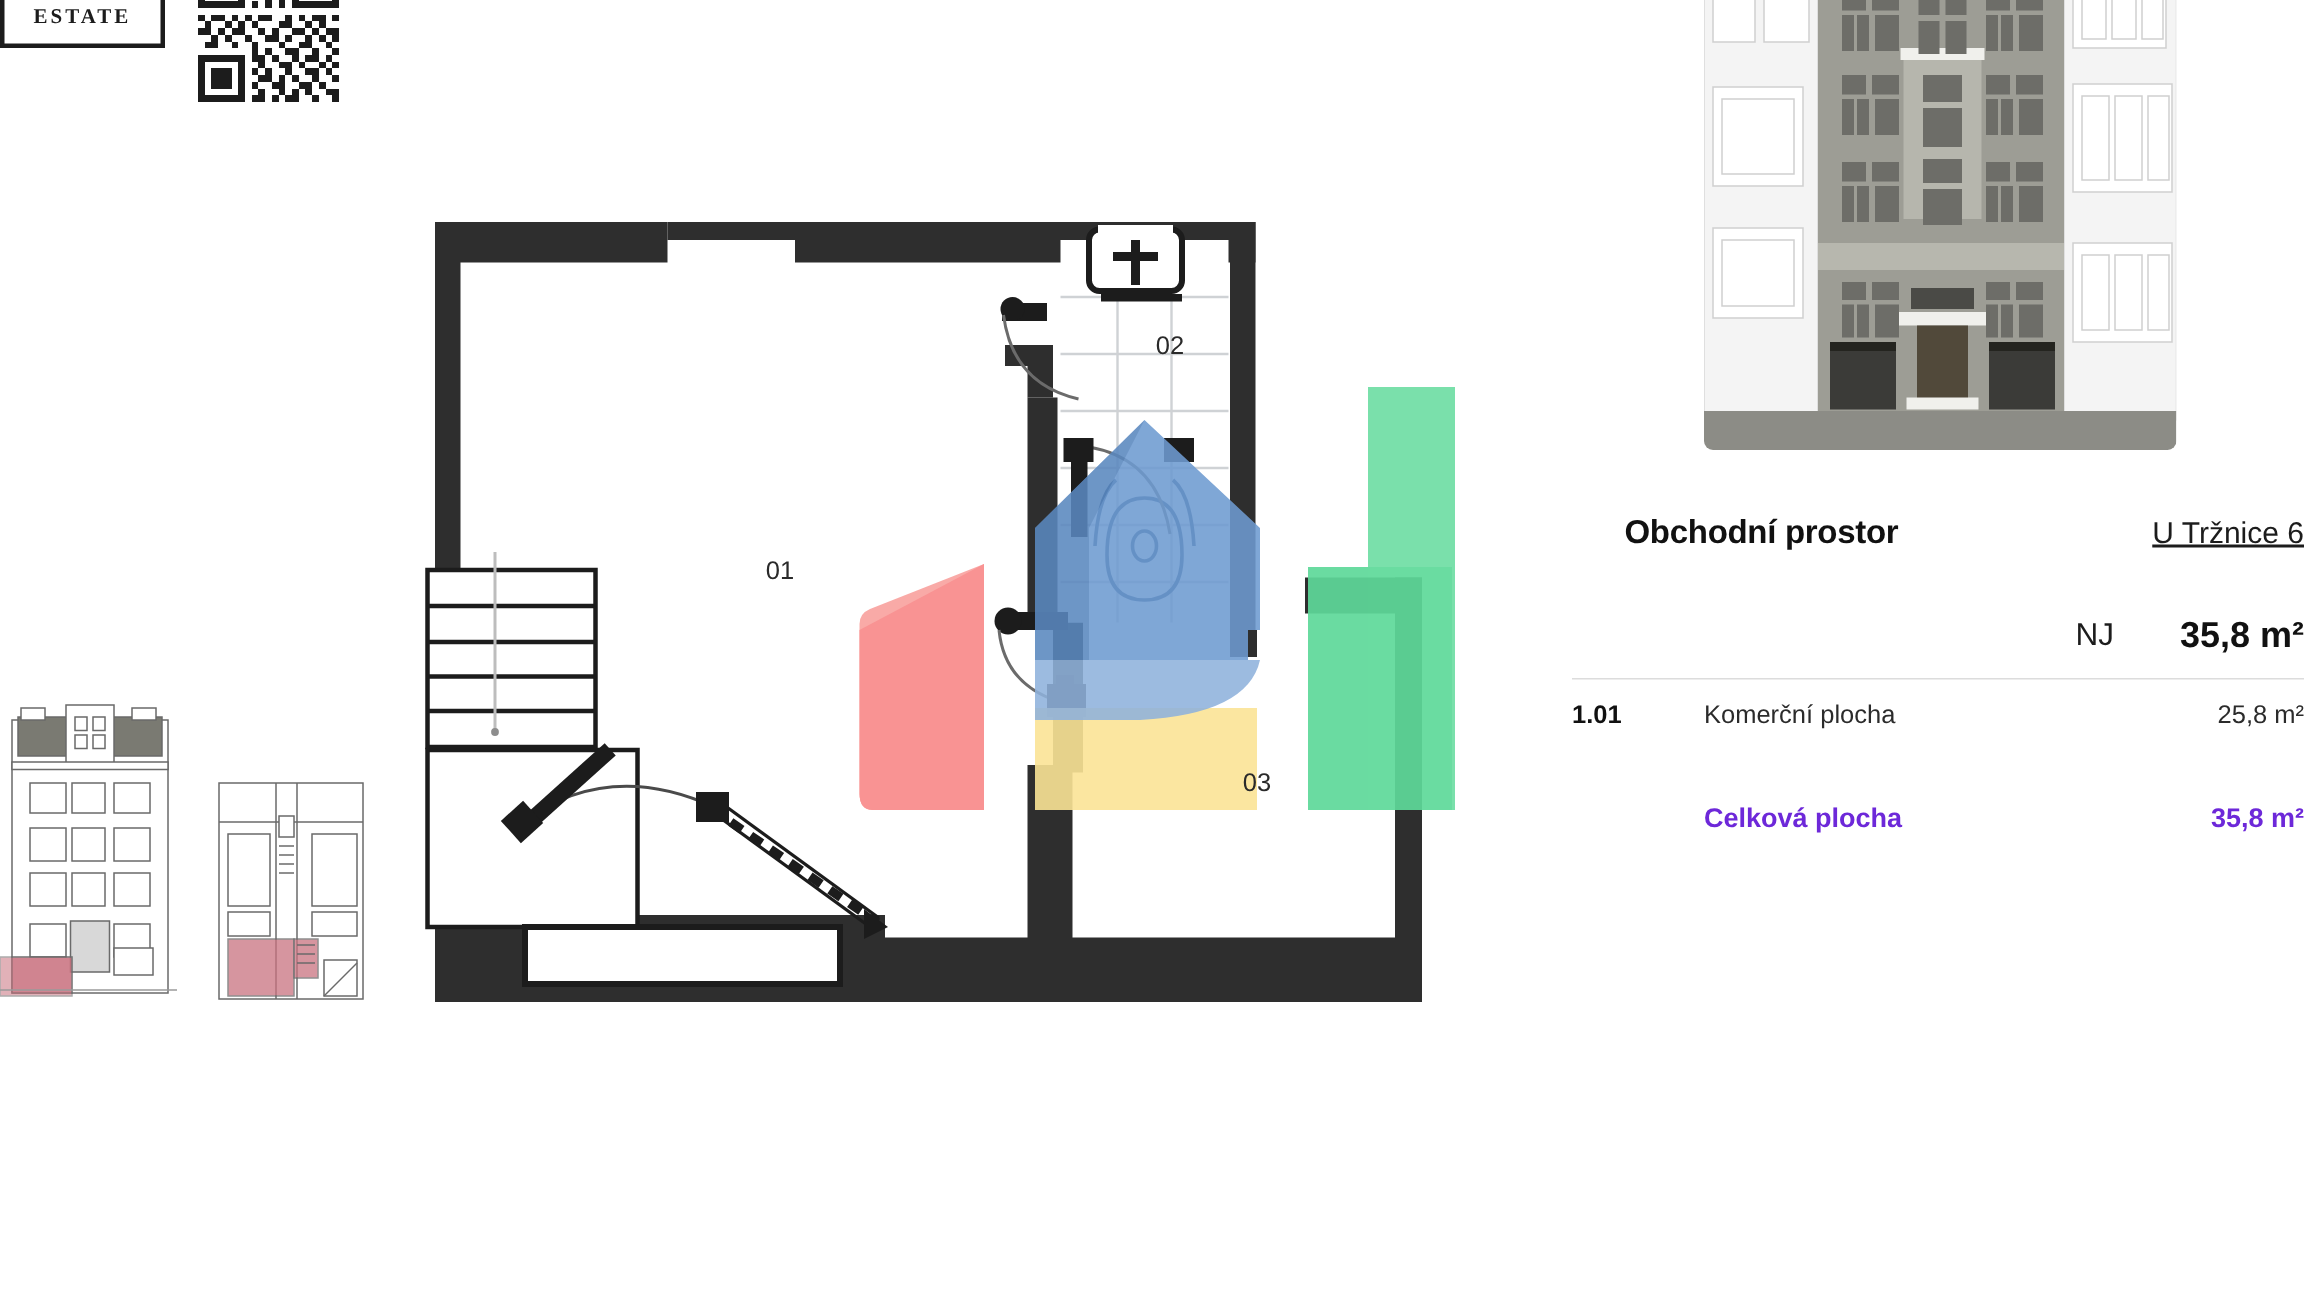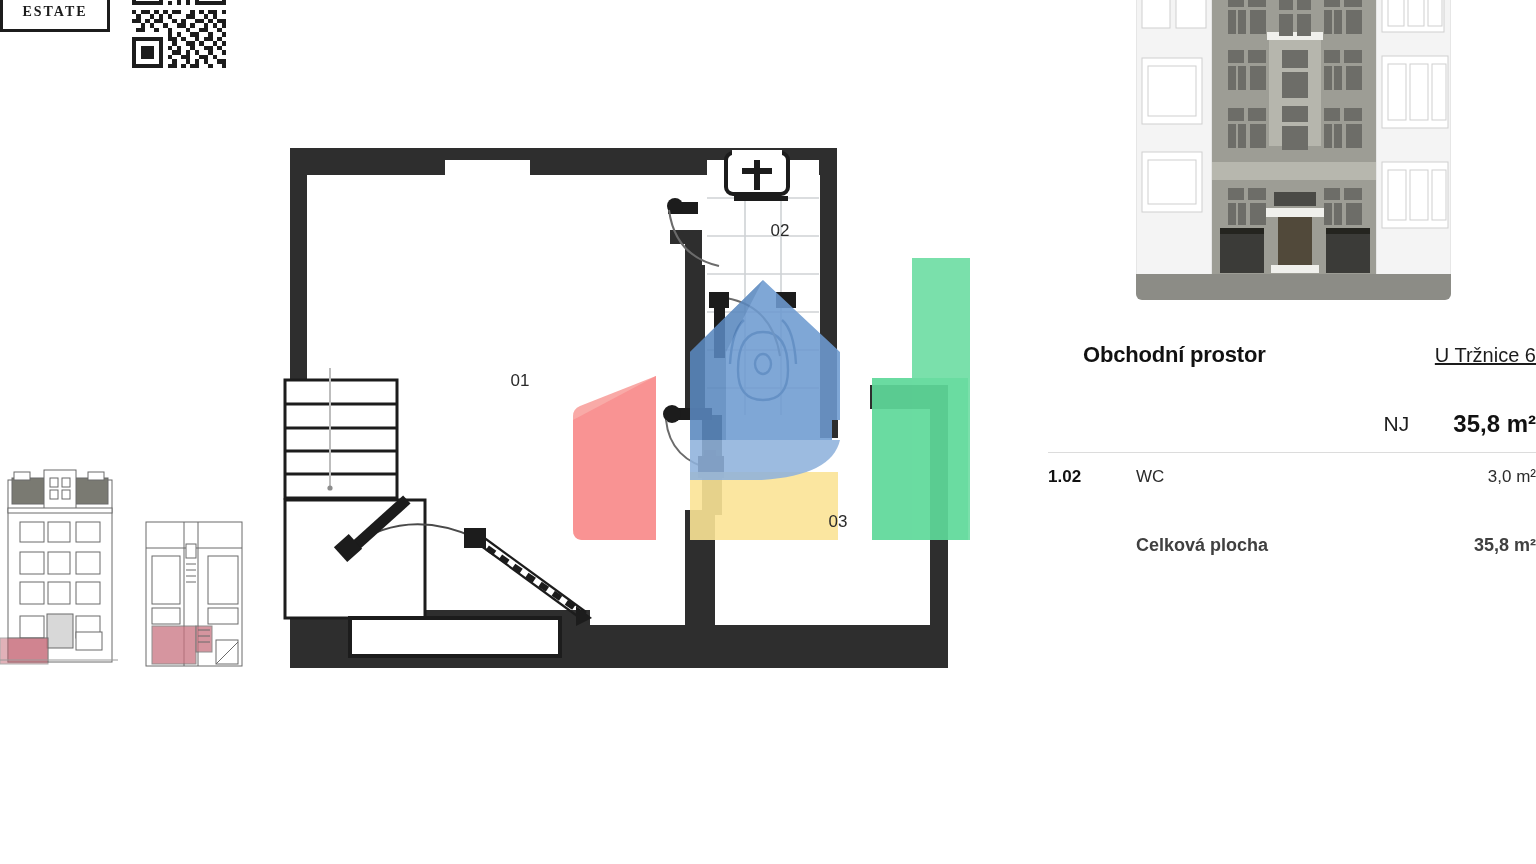--- a/index.html
+++ b/index.html
@@ -52,21 +52,21 @@
   #floor-summary .floor-area{font-size:24px;font-weight:700;color:#111;}
   table.room-table{width:100%;border-collapse:collapse;}
   table.room-table td{
     padding:14px 0 14px 0;border-top:1px solid #dcdcdc;
     font-size:17px;color:#2b2b2b;vertical-align:baseline;
   }
   table.room-table td.code{width:88px;font-weight:700;color:#111;}
   table.room-table td.name{}
   table.room-table td.area{text-align:right;}
   #total-row{display:flex;justify-content:space-between;margin-top:34px;padding-left:88px;}
-  #total-row .lbl,#total-row .val{font-size:18px;font-weight:700;color:#404040;}
+  #total-row .lbl,#total-row .val{font-size:18px;font-weight:700;color:#6d28d9;}
 </style>
 </head>
 <body>
 
 <div id="brand-block">
   <div id="logo-box">
     <span>REAL</span>
     <span>ESTATE</span>
   </div>
   <svg id="qr-code" viewBox="0 0 21 21" shape-rendering="crispEdges">
@@ -525,23 +525,23 @@
   </div>
 
   <div id="floor-summary">
     <span class="floor-code">NJ</span>
     <span class="floor-area">35,8 m²</span>
   </div>
 
   <table class="room-table">
     <tbody>
       <tr>
-        <td class="code">1.02</td>
-        <td class="name">WC</td>
-        <td class="area">3,0 m²</td>
+        <td class="code">1.01</td>
+        <td class="name">Komerční plocha</td>
+        <td class="area">25,8 m²</td>
       </tr>
     </tbody>
   </table>
 
   <div id="total-row">
     <span class="lbl">Celková plocha</span>
     <span class="val">35,8 m²</span>
   </div>
 
 </div>

